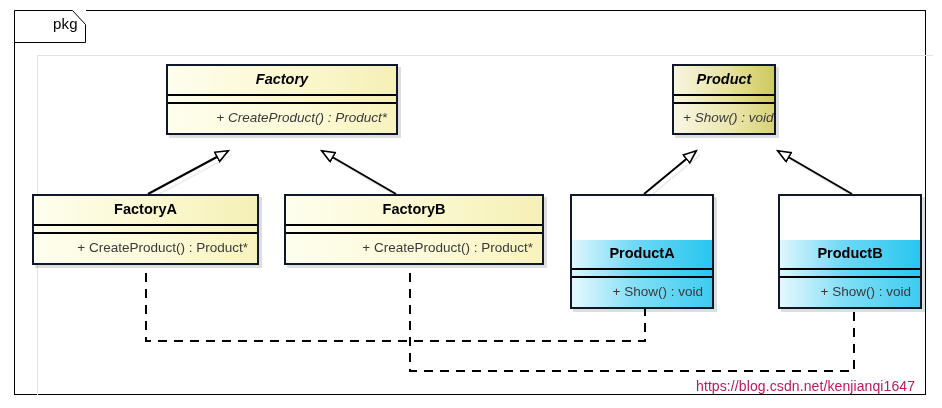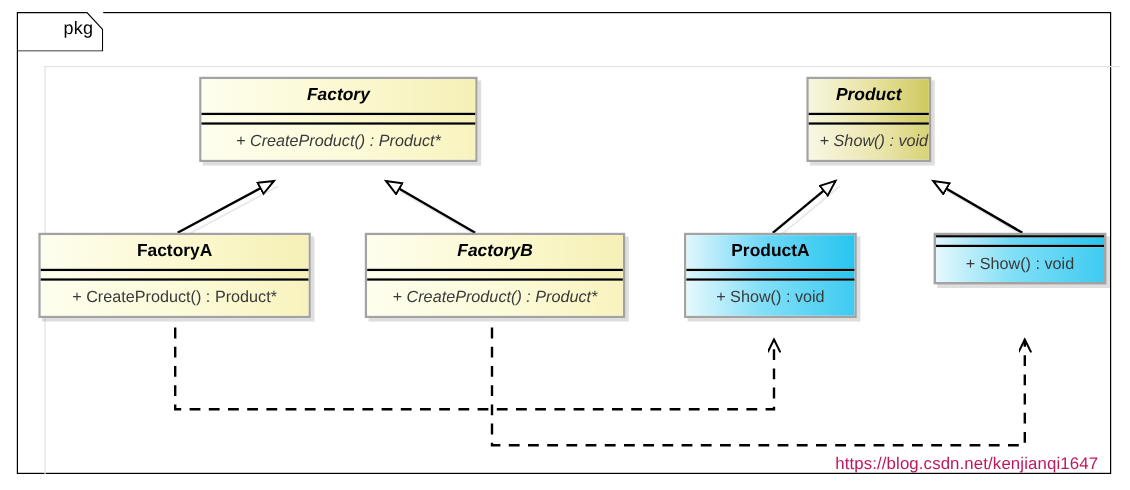--- a/index.html
+++ b/index.html
@@ -17,42 +17,42 @@
   .pkg-tab{position:absolute;left:14px;top:10px;width:72px;height:32px;
            background:#fff;box-sizing:border-box;}
   .pkg-tab-svg{position:absolute;left:0;top:0;}
   .pkg-label{position:absolute;left:39px;top:15px;font-size:15px;font-weight:normal;
              color:#000;letter-spacing:.2px;margin-left:14px;}
 
   
   #links{position:absolute;left:0;top:0;width:942px;height:408px;}
 
   
-  .cls{position:absolute;border:2px solid #a3a3a3;box-sizing:border-box;
+  .cls{position:absolute;border:2px solid #0f172a;box-sizing:border-box;
        box-shadow:3px 3px 0 rgba(0,0,0,.13);}
   .cls .name{text-align:center;font-size:14.5px;font-weight:bold;color:#000;
              padding:5px 6px 6px;line-height:1.15;white-space:nowrap;}
   .cls .sep{height:2px;background:#000;}
   .cls .empty{height:6px;}
-  .cls .ops{text-align:center;font-size:13.5px;color:#3a3a3a;
+  .cls .ops{text-align:right;font-size:13.5px;color:#3a3a3a;
             padding:6px 9px 7px;white-space:nowrap;line-height:1.2;}
   .cls.abstract .name,.cls.abstract .ops{font-style:italic;}
 
   
   .sk-yellow .name{background:linear-gradient(to right,#fefeee 0%,#fbf8cf 55%,#f5f0b6 100%);}
   .sk-yellow .empty{background:linear-gradient(to right,#fefeee 0%,#fbf8cf 55%,#f5f0b6 100%);}
   .sk-yellow .ops{background:linear-gradient(to right,#fefeee 0%,#fcfad6 60%,#f8f3bd 100%);}
 
   
   .sk-khaki .name{background:linear-gradient(to right,#f7f6df 0%,#e7e29e 55%,#cfc95f 100%);}
   .sk-khaki .empty{background:linear-gradient(to right,#f7f6df 0%,#e7e29e 55%,#cfc95f 100%);}
   .sk-khaki .ops{background:linear-gradient(to right,#f8f7e3 0%,#eae5ab 60%,#d8d277 100%);}
 
   
-  .sk-cyan .name{background:linear-gradient(to right,#dff6fd 0%,#6fd8f6 45%,#28c6f0 100%);}
+  .sk-cyan .name{background:linear-gradient(to right,#dff6fd 0%,#6fd8f6 45%,#28c6f0 100%);margin-top:44px;}
   .sk-cyan .empty{background:linear-gradient(to right,#dff6fd 0%,#6fd8f6 45%,#28c6f0 100%);}
   .sk-cyan .ops{background:linear-gradient(to right,#e6f8fd 0%,#82dff7 45%,#3fcbf1 100%);}
 
   
   .watermark{position:absolute;left:696px;top:378px;font-size:14px;color:#be185d;
              white-space:nowrap;letter-spacing:.1px;}
 </style>
 </head>
 <body>
 
@@ -113,37 +113,38 @@
   </div>
 
   <div class="cls sk-yellow" style="left:32px;top:194px;width:227px;">
     <div class="name">FactoryA</div>
     <div class="sep"></div>
     <div class="empty"></div>
     <div class="sep"></div>
     <div class="ops">+ CreateProduct() : Product*</div>
   </div>
 
-  <div class="cls sk-yellow" style="left:304px;top:194px;width:217px;font-style:italic;">
+  <div class="cls sk-yellow" style="left:284px;top:194px;width:260px;">
     <div class="name">FactoryB</div>
     <div class="sep"></div>
     <div class="empty"></div>
     <div class="sep"></div>
     <div class="ops">+ CreateProduct() : Product*</div>
   </div>
 
   <div class="cls sk-cyan" style="left:570px;top:194px;width:144px;">
     <div class="name">ProductA</div>
     <div class="sep"></div>
     <div class="empty"></div>
     <div class="sep"></div>
     <div class="ops">+ Show() : void</div>
   </div>
 
   <div class="cls sk-cyan" style="left:778px;top:194px;width:144px;">
+    <div class="name">ProductB</div>
     <div class="sep"></div>
     <div class="empty"></div>
     <div class="sep"></div>
     <div class="ops">+ Show() : void</div>
   </div>
 
   <div class="watermark">https://blog.csdn.net/kenjianqi1647</div>
 
 </div>
 

